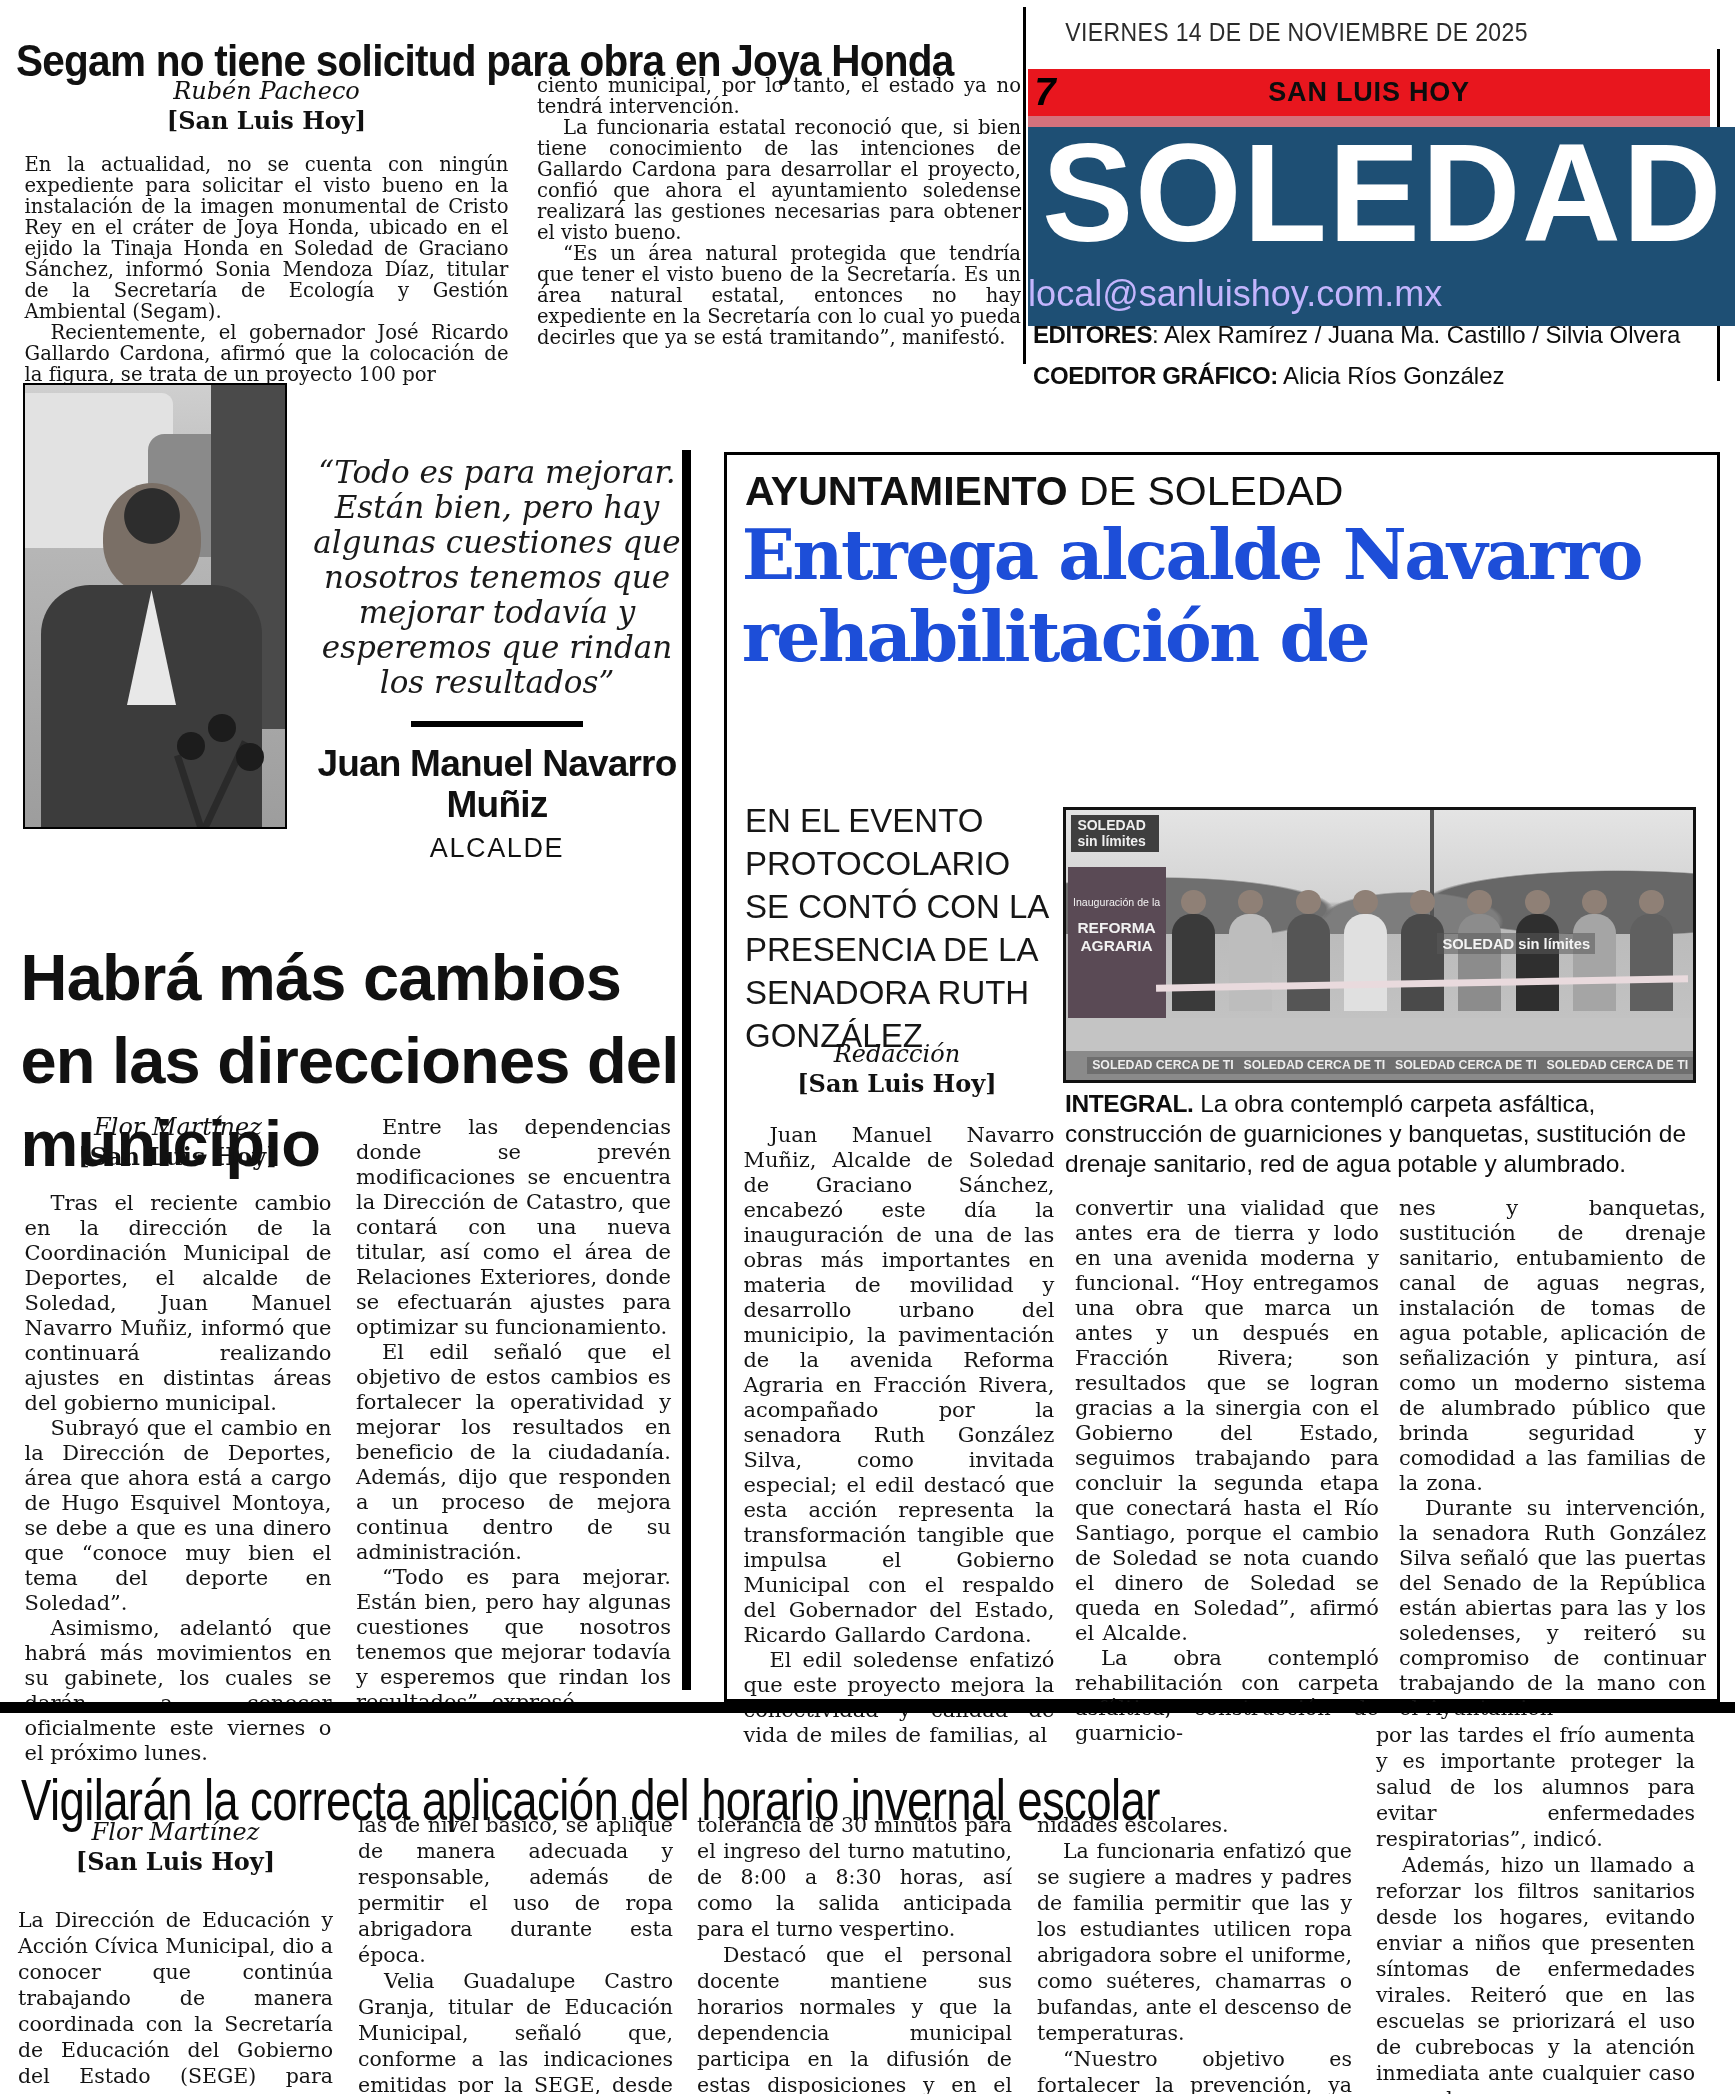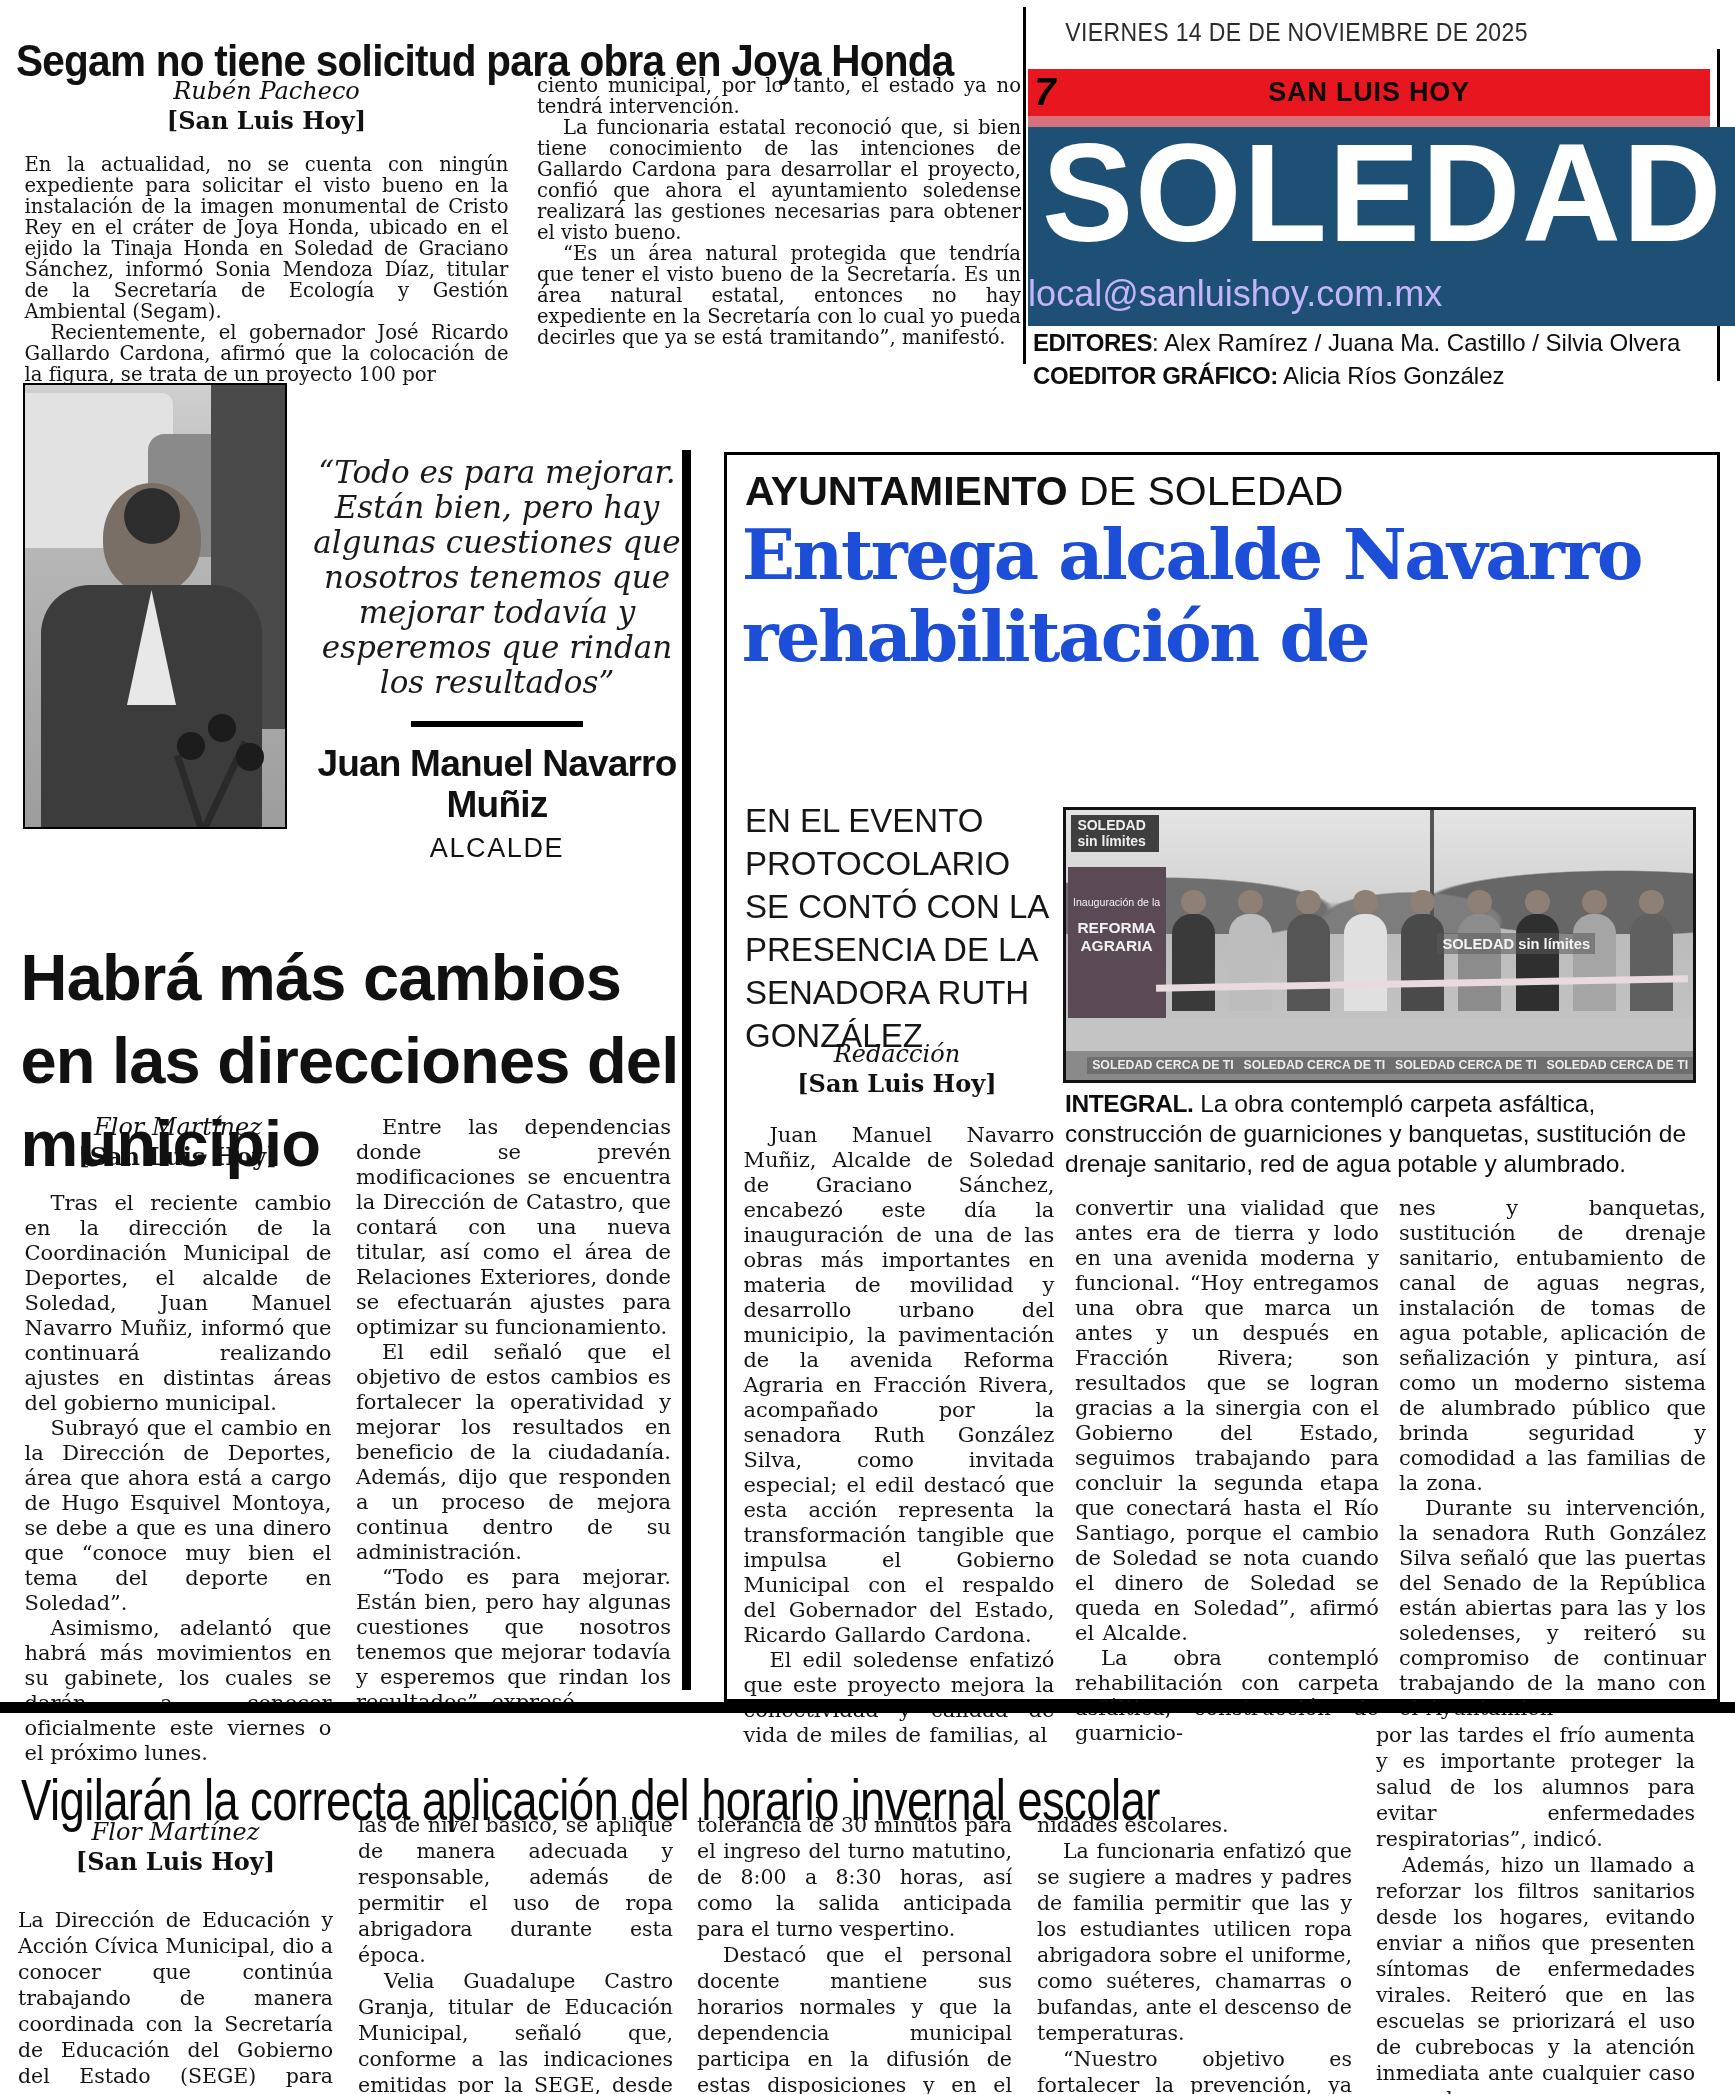--- a/index.html
+++ b/index.html
@@ -31,21 +31,21 @@
   #masthead-pagenum{position:absolute;left:6.5px;top:1.6px;font-weight:700;font-style:italic;font-size:38px;color:#000;}
   #masthead-paper{position:absolute;left:0;top:8.2px;width:100%;text-align:center;
      font-weight:700;font-size:27px;letter-spacing:0.8px;color:#0d0d0d;}
   #masthead-pinkstrip{position:absolute;left:-4.9px;top:116px;width:682px;height:10.6px;}
   #masthead-bluebox{position:absolute;left:-4.9px;top:127px;width:682px;height:199px;}
   #masthead-section{position:absolute;left:0;top:-3.3px;width:100%;text-align:center;color:#fff;
      font-weight:700;font-size:137px;line-height:137px;letter-spacing:1.6px;transform:scaleY(1.02);}
   #masthead-email{position:absolute;left:0;top:146px;width:100%;text-align:left;color:#c4b5fd;font-size:36px;}
   .ed-line{position:absolute;left:0;font-size:24px;color:#0d0d0d;white-space:nowrap;}
   .ed-line b{font-weight:700;letter-spacing:-0.4px;}
-  #editors-line{top:329px;}
+  #editors-line{top:321px;}
   #coeditor-line{top:362px;}
 
   
   .vline{position:absolute;background:#000;}
   #divider-top{left:1023px;top:6.5px;width:2.5px;height:357px;}
   #right-line-top{left:1717px;top:49px;width:3.3px;height:332px;}
   #left-thick-bar{left:682px;top:450px;width:9px;height:1240px;}
   #bottom-bar{position:absolute;left:0;top:1702px;width:1736px;height:10.6px;background:#000;}
 
   

